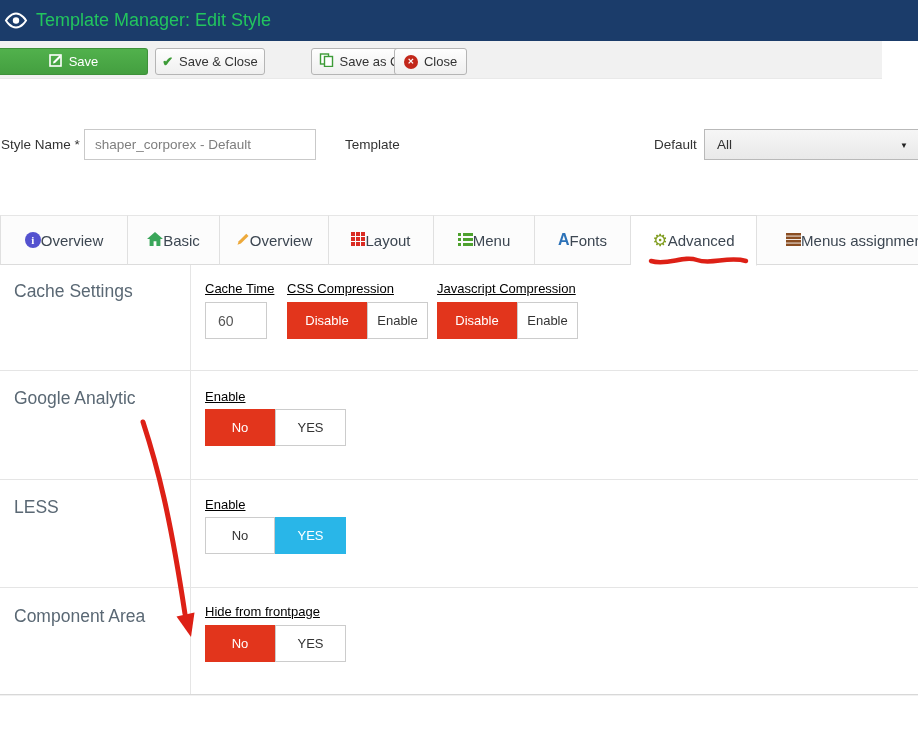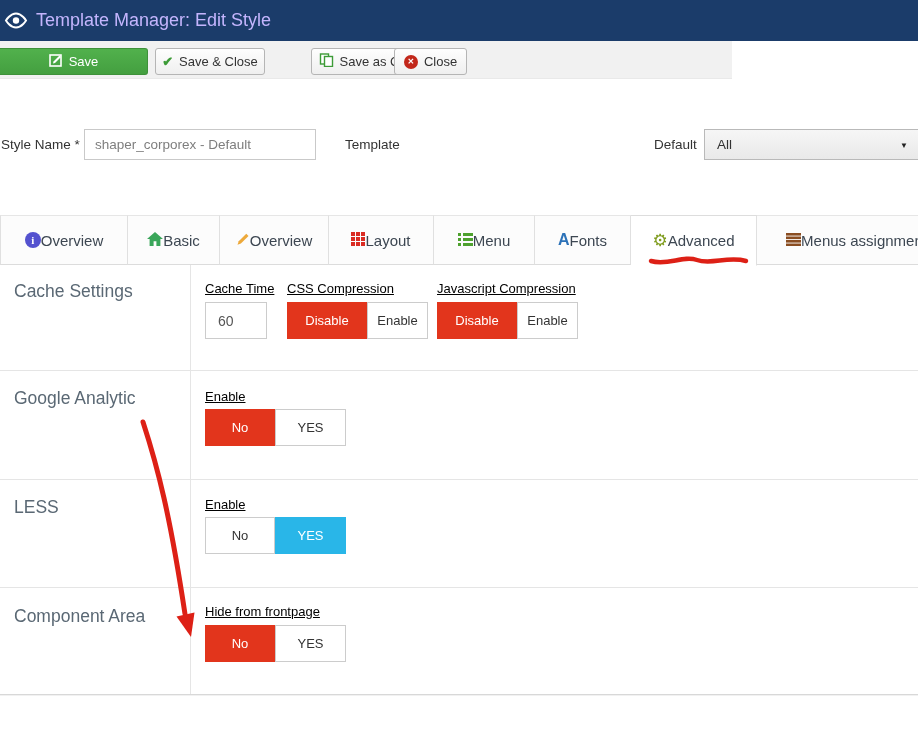--- a/index.html
+++ b/index.html
@@ -1,23 +1,23 @@
 <!DOCTYPE html>
 <html><head>
 <meta charset="utf-8">
 <style>
   html,body{margin:0;padding:0;background:#fff;}
   .page{position:relative;width:918px;height:752px;overflow:hidden;background:#fff;
         font-family:"Liberation Sans",sans-serif;}
   
   .appbar{position:absolute;top:0;left:0;width:918px;height:41px;background:#1b3c6a;}
   .appbar .eye{position:absolute;left:4px;top:12px;}
-  .appbar .title{position:absolute;left:36px;top:0;line-height:41px;color:#c4b5fd;font-size:18px;}
-  
-  .toolbar{position:absolute;top:41px;left:0;width:732px;height:37px;background:#f1f1f1;border-bottom:1px solid #e9e9e9;}
+  .appbar .title{position:absolute;left:36px;top:0;line-height:41px;color:#22c55e;font-size:18px;}
+  
+  .toolbar{position:absolute;top:41px;left:0;width:882px;height:37px;background:#f1f1f1;border-bottom:1px solid #e9e9e9;}
   .btn{position:absolute;top:7px;height:27px;box-sizing:border-box;border:1px solid #b5b5b5;border-radius:3px;
        background:linear-gradient(#fefefe,#efefef);font-size:13px;color:#333;display:flex;align-items:center;justify-content:center;gap:6px;cursor:pointer;}
   .btn-save{left:0;width:148px;background:linear-gradient(#51b14c,#449f40);border-color:#3e913a;color:#fff;border-radius:0 3px 3px 0;border-left:none;}
   .btn-saveclose{left:155px;width:110px;}
   .btn-savecopy{left:288px;width:117px;margin-left:23px;}
   .btn-close{left:394px;width:73px;}
   .ck::before{content:"✔";color:#3d9b37;font-size:13px;font-weight:bold;}
   .closedot{width:14px;height:14px;border-radius:50%;background:#c2271a;display:flex;align-items:center;justify-content:center;}
   .closedot::before{content:"✕";color:#fff;font-size:8px;font-weight:bold;}
   

